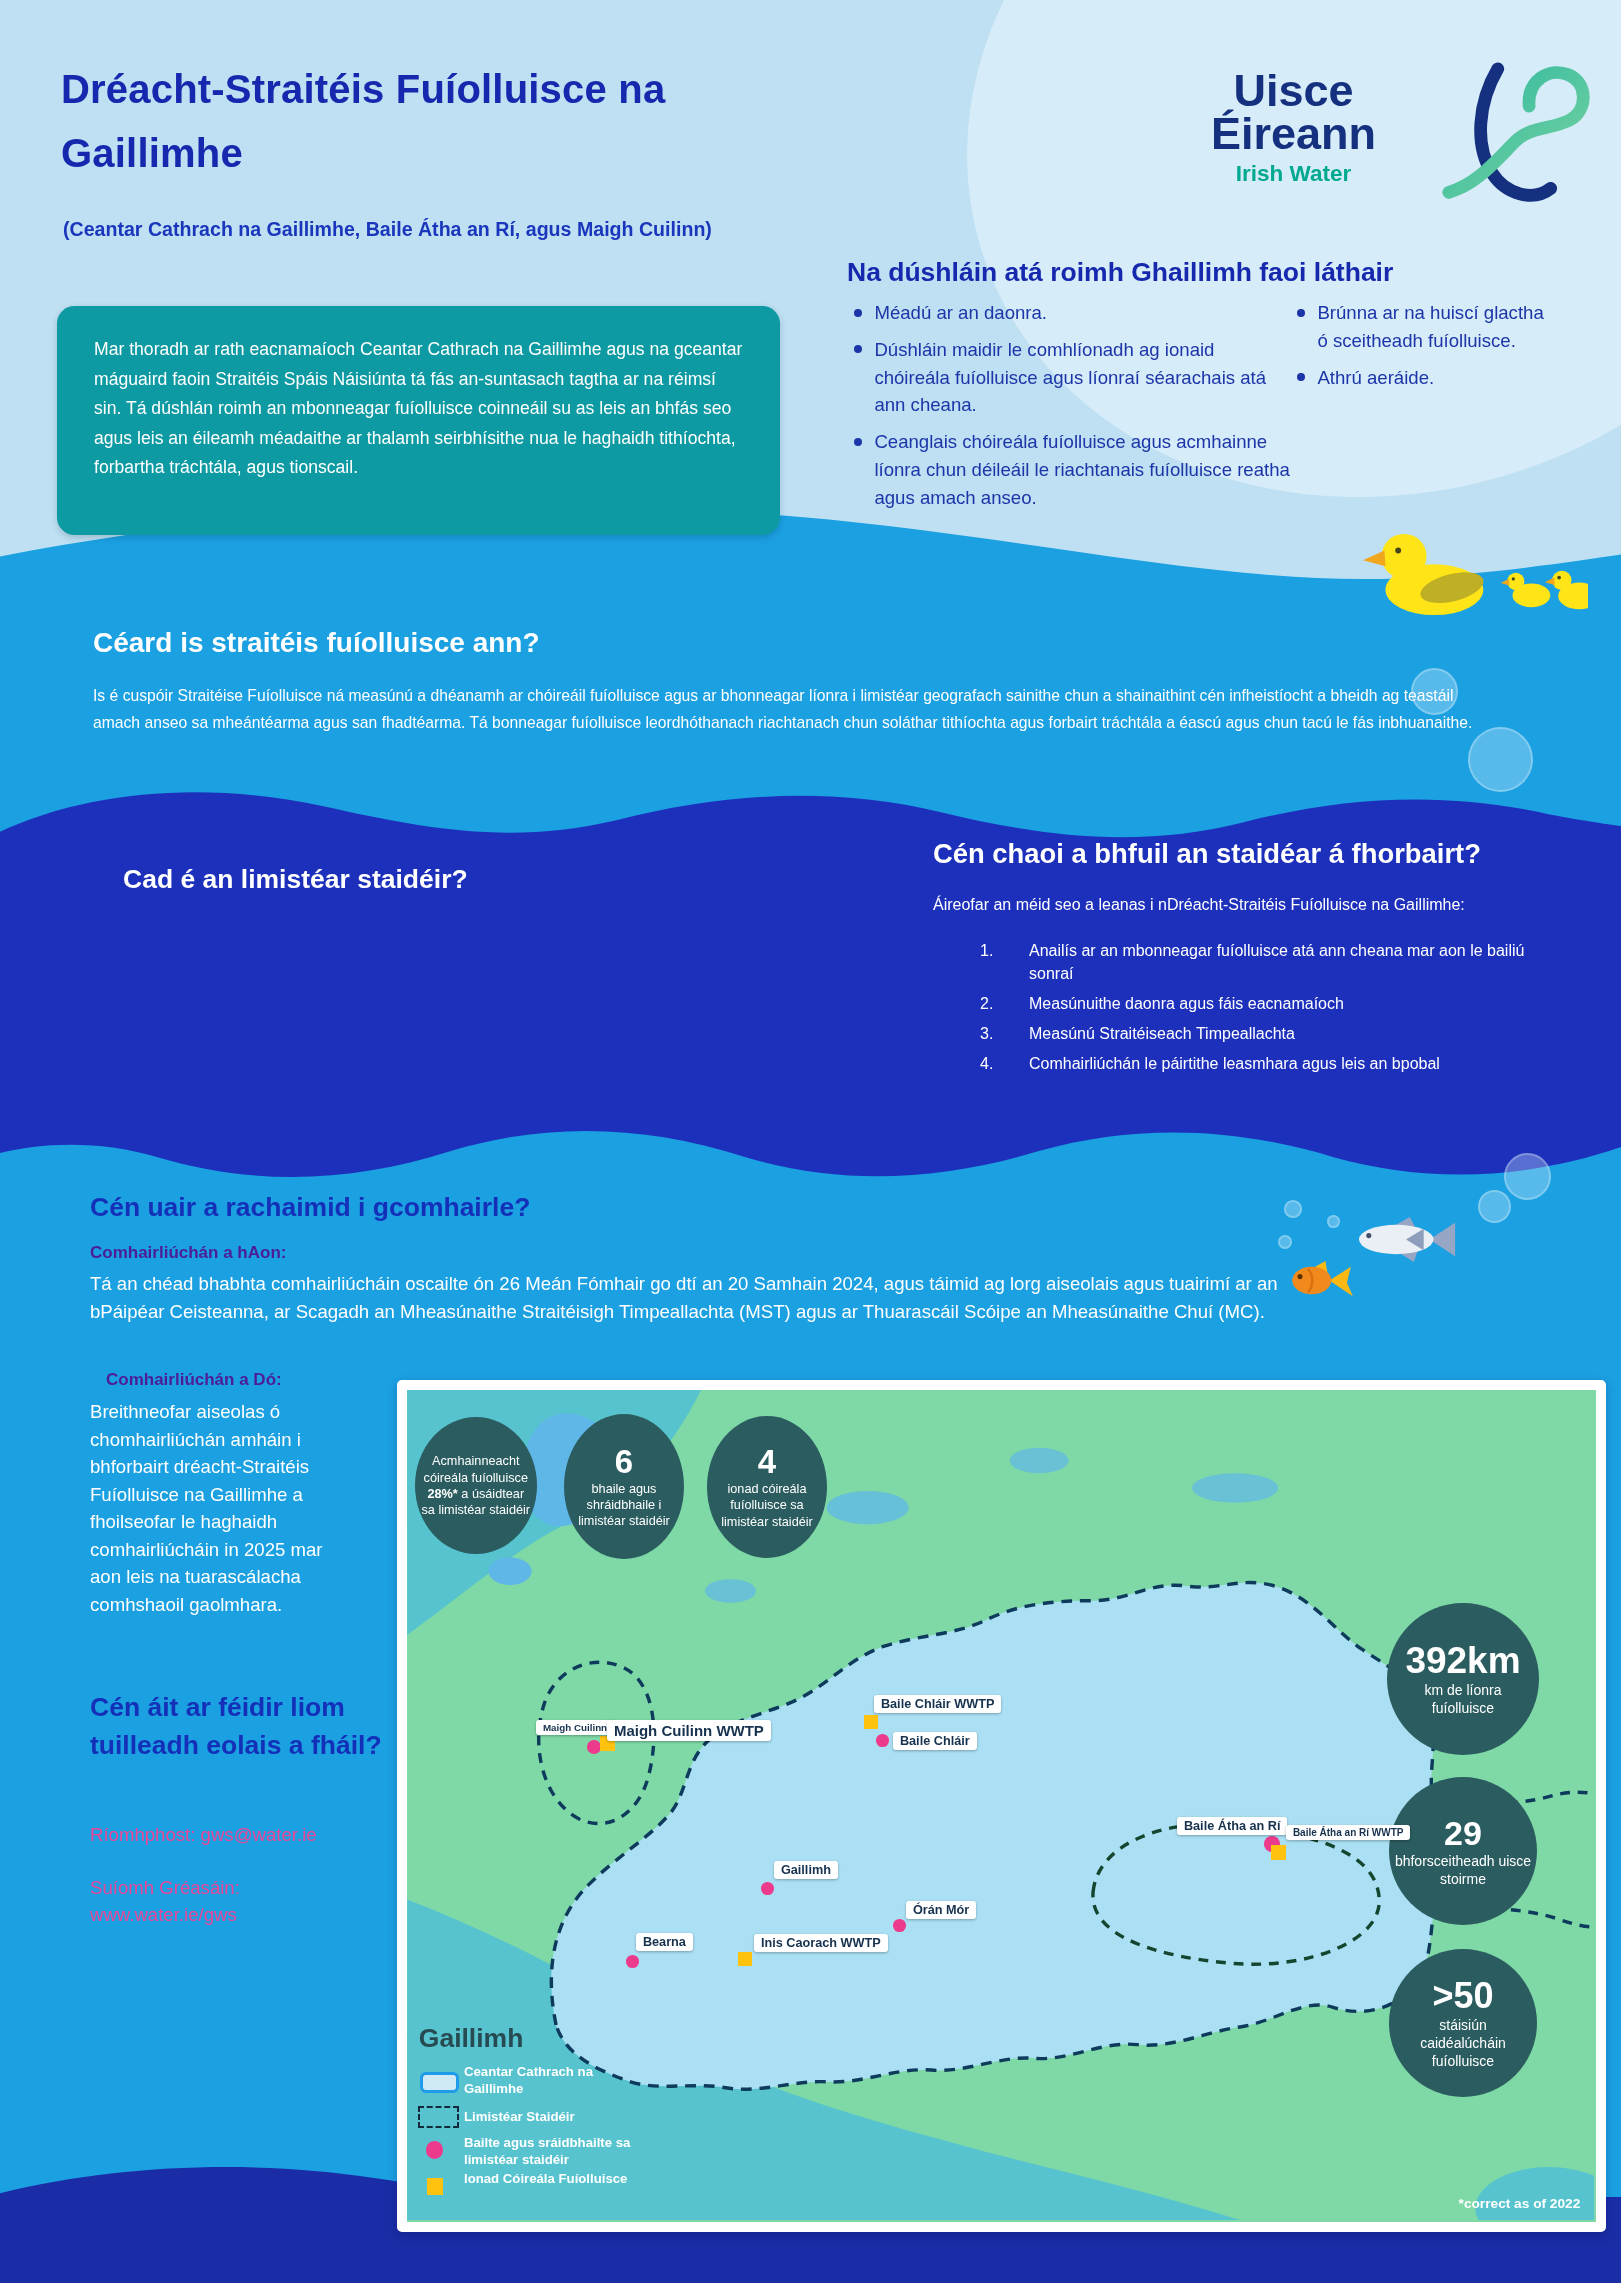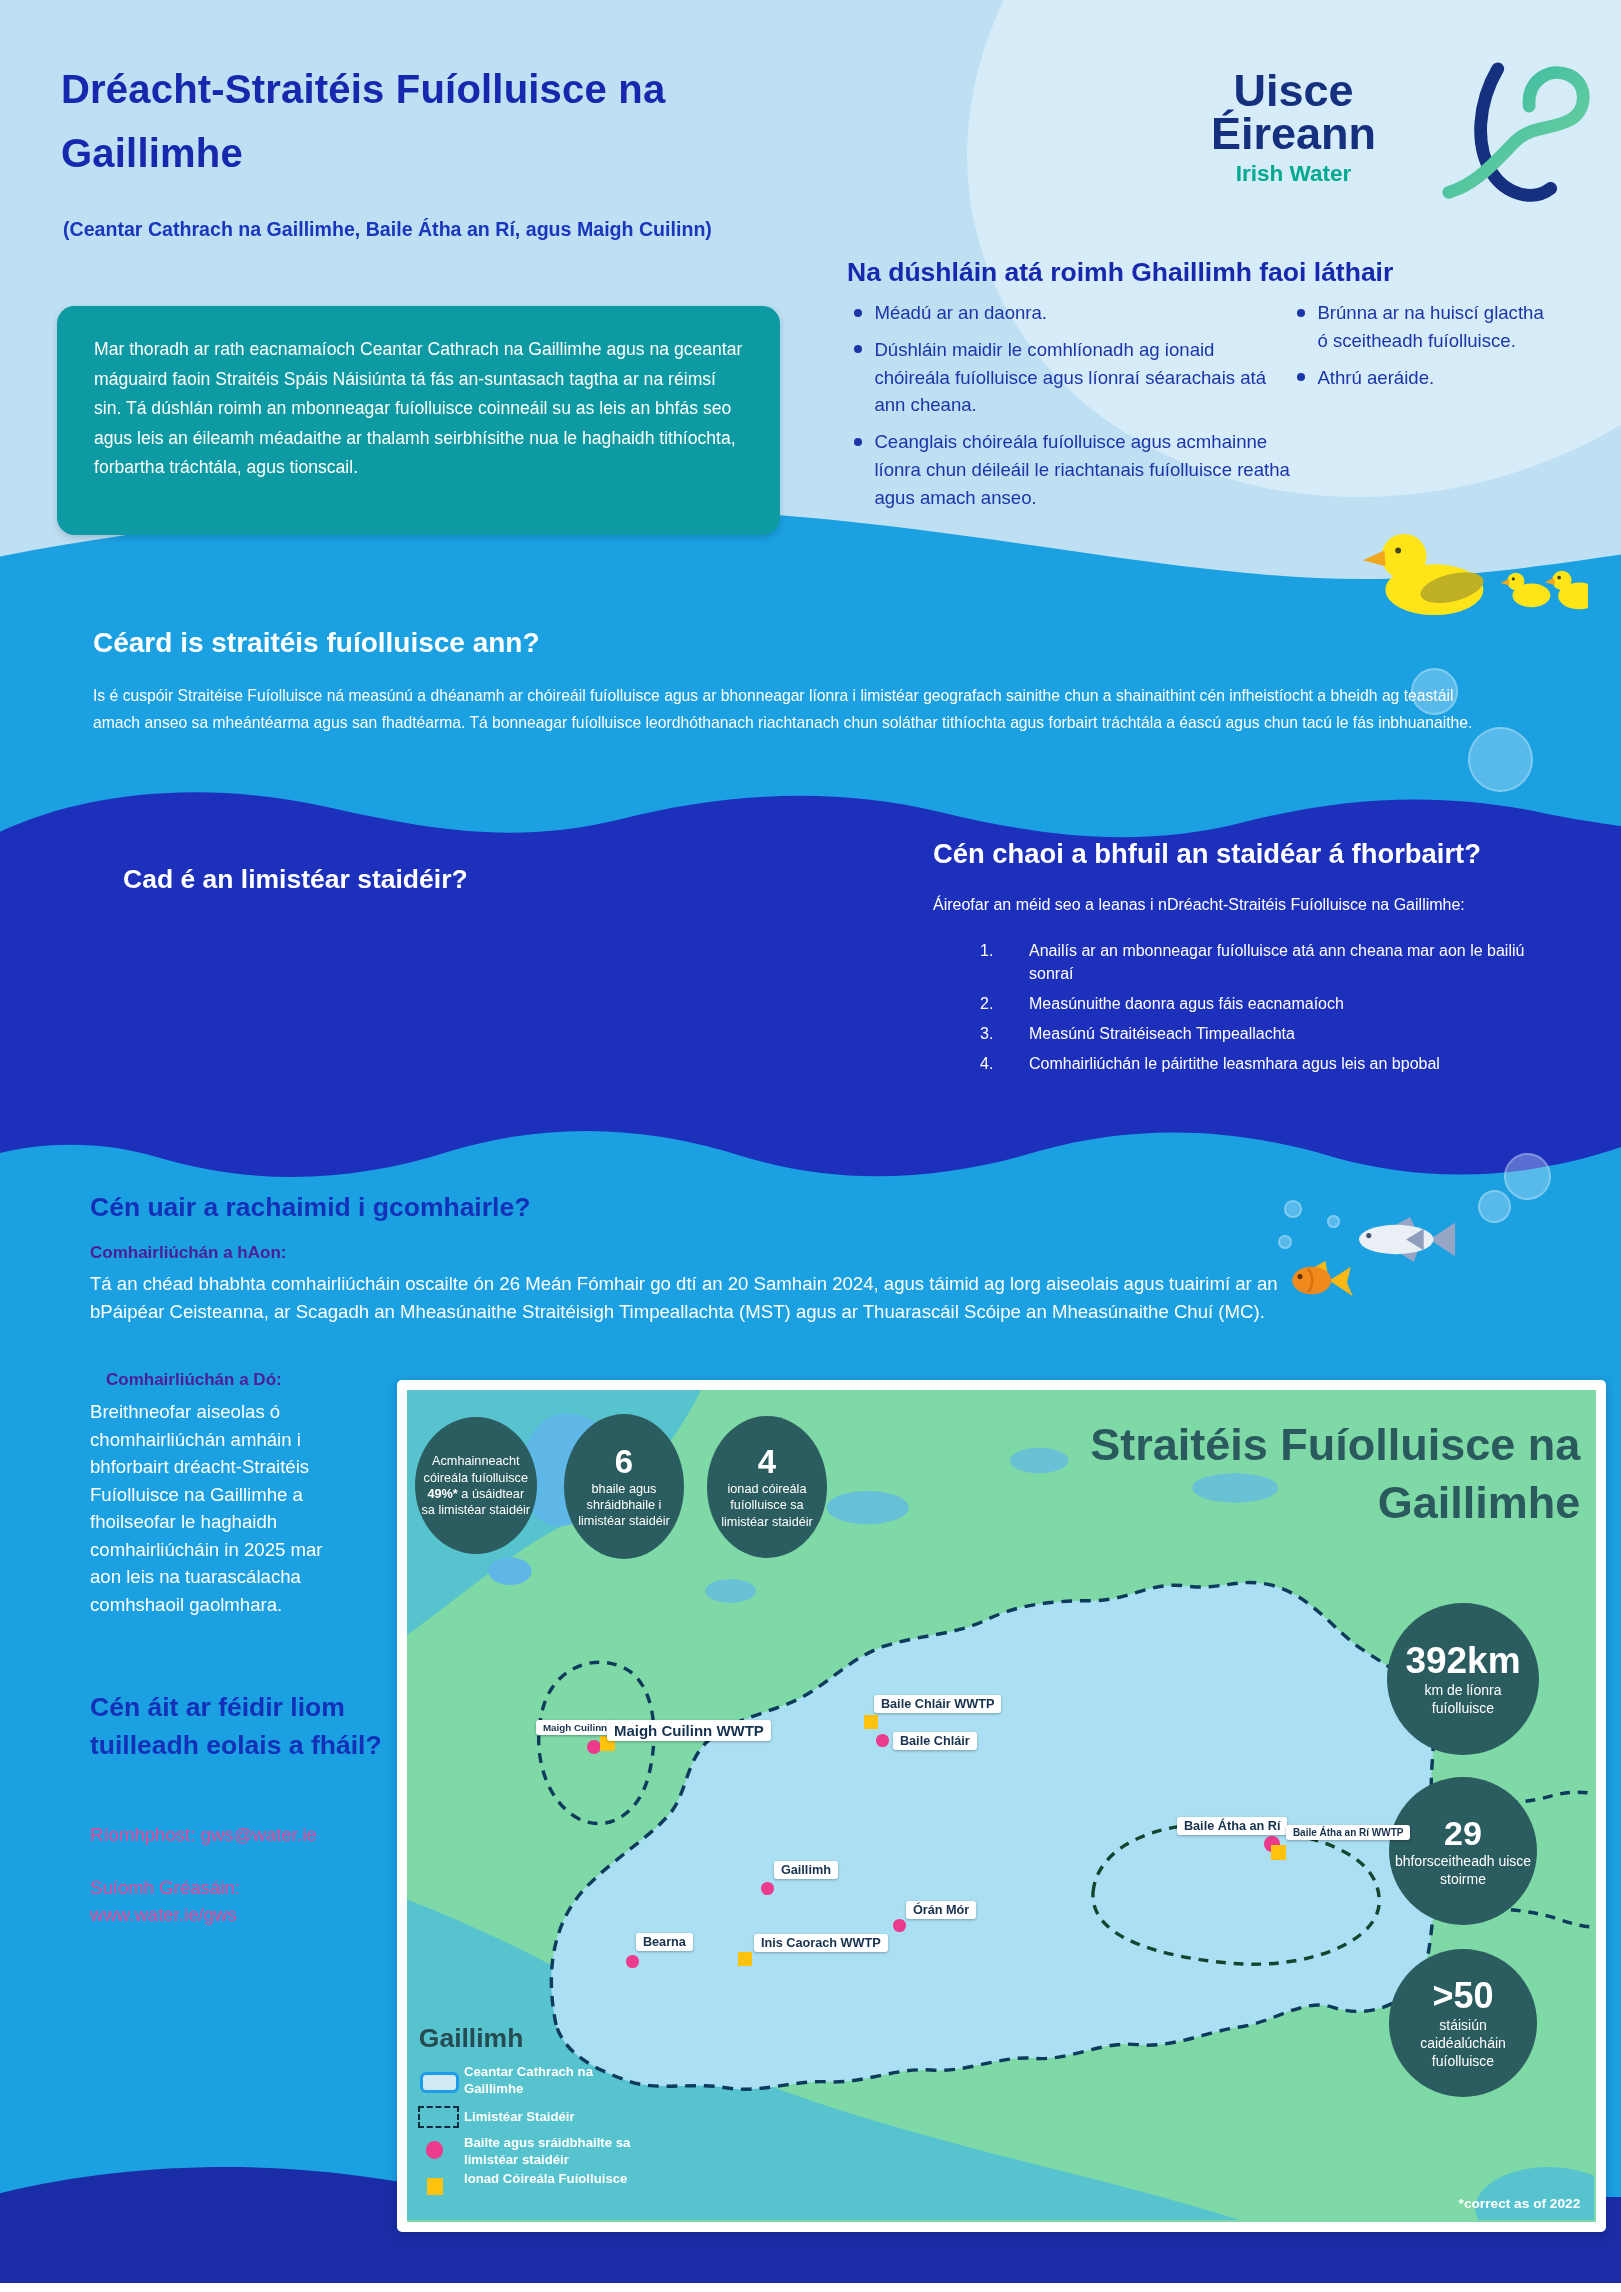--- a/index.html
+++ b/index.html
@@ -220,25 +220,24 @@
 
         <path d="M176,438 C140,420 125,365 140,320 C152,284 190,268 222,284 C252,299 258,350 246,395 C236,432 206,452 176,438 Z" fill="none" stroke="#0E3A5C" stroke-width="3.5" stroke-dasharray="10 8"></path>
 
         <path d="M700,512 C705,462 775,435 855,445 C935,455 990,475 992,520 C994,562 920,592 840,585 C765,578 696,558 700,512 Z" fill="none" stroke="#14452E" stroke-width="3.5" stroke-dasharray="10 8"></path>
 
         <path d="M1052,430 C1090,420 1130,425 1165,415 C1185,409 1200,410 1211,412" fill="none" stroke="#0E3A5C" stroke-width="3.5" stroke-dasharray="10 8"></path>
         <path d="M1055,520 C1095,530 1140,528 1175,540 C1192,546 1204,548 1211,548" fill="none" stroke="#0E3A5C" stroke-width="3.5" stroke-dasharray="10 8"></path>
       </svg>
 
       
-      <div class="map-title">Straitéis Fuíolluisce na Gaillimhe</div>
 
       
       <div class="mcircle" style="left:7.8px;top:27.4px;width:122px;height:137px;">
-        <span class="lbl"><span>Acmhainneacht cóireála fuíolluisce </span><b>49%*</b><span> a úsáidtear sa limistéar staidéir</span></span>
+        <span class="lbl"><span>Acmhainneacht cóireála fuíolluisce </span><b>28%*</b><span> a úsáidtear sa limistéar staidéir</span></span>
       </div>
       <div class="mcircle" style="left:157px;top:23.5px;width:120px;height:145px;">
         <span class="val" style="font-size:33px;">6</span>
         <span class="lbl">bhaile agus shráidbhaile i limistéar staidéir</span>
       </div>
       <div class="mcircle" style="left:300px;top:25.5px;width:120px;height:142px;">
         <span class="val" style="font-size:33px;">4</span>
         <span class="lbl">ionad cóireála fuíolluisce sa limistéar staidéir</span>
       </div>
 

